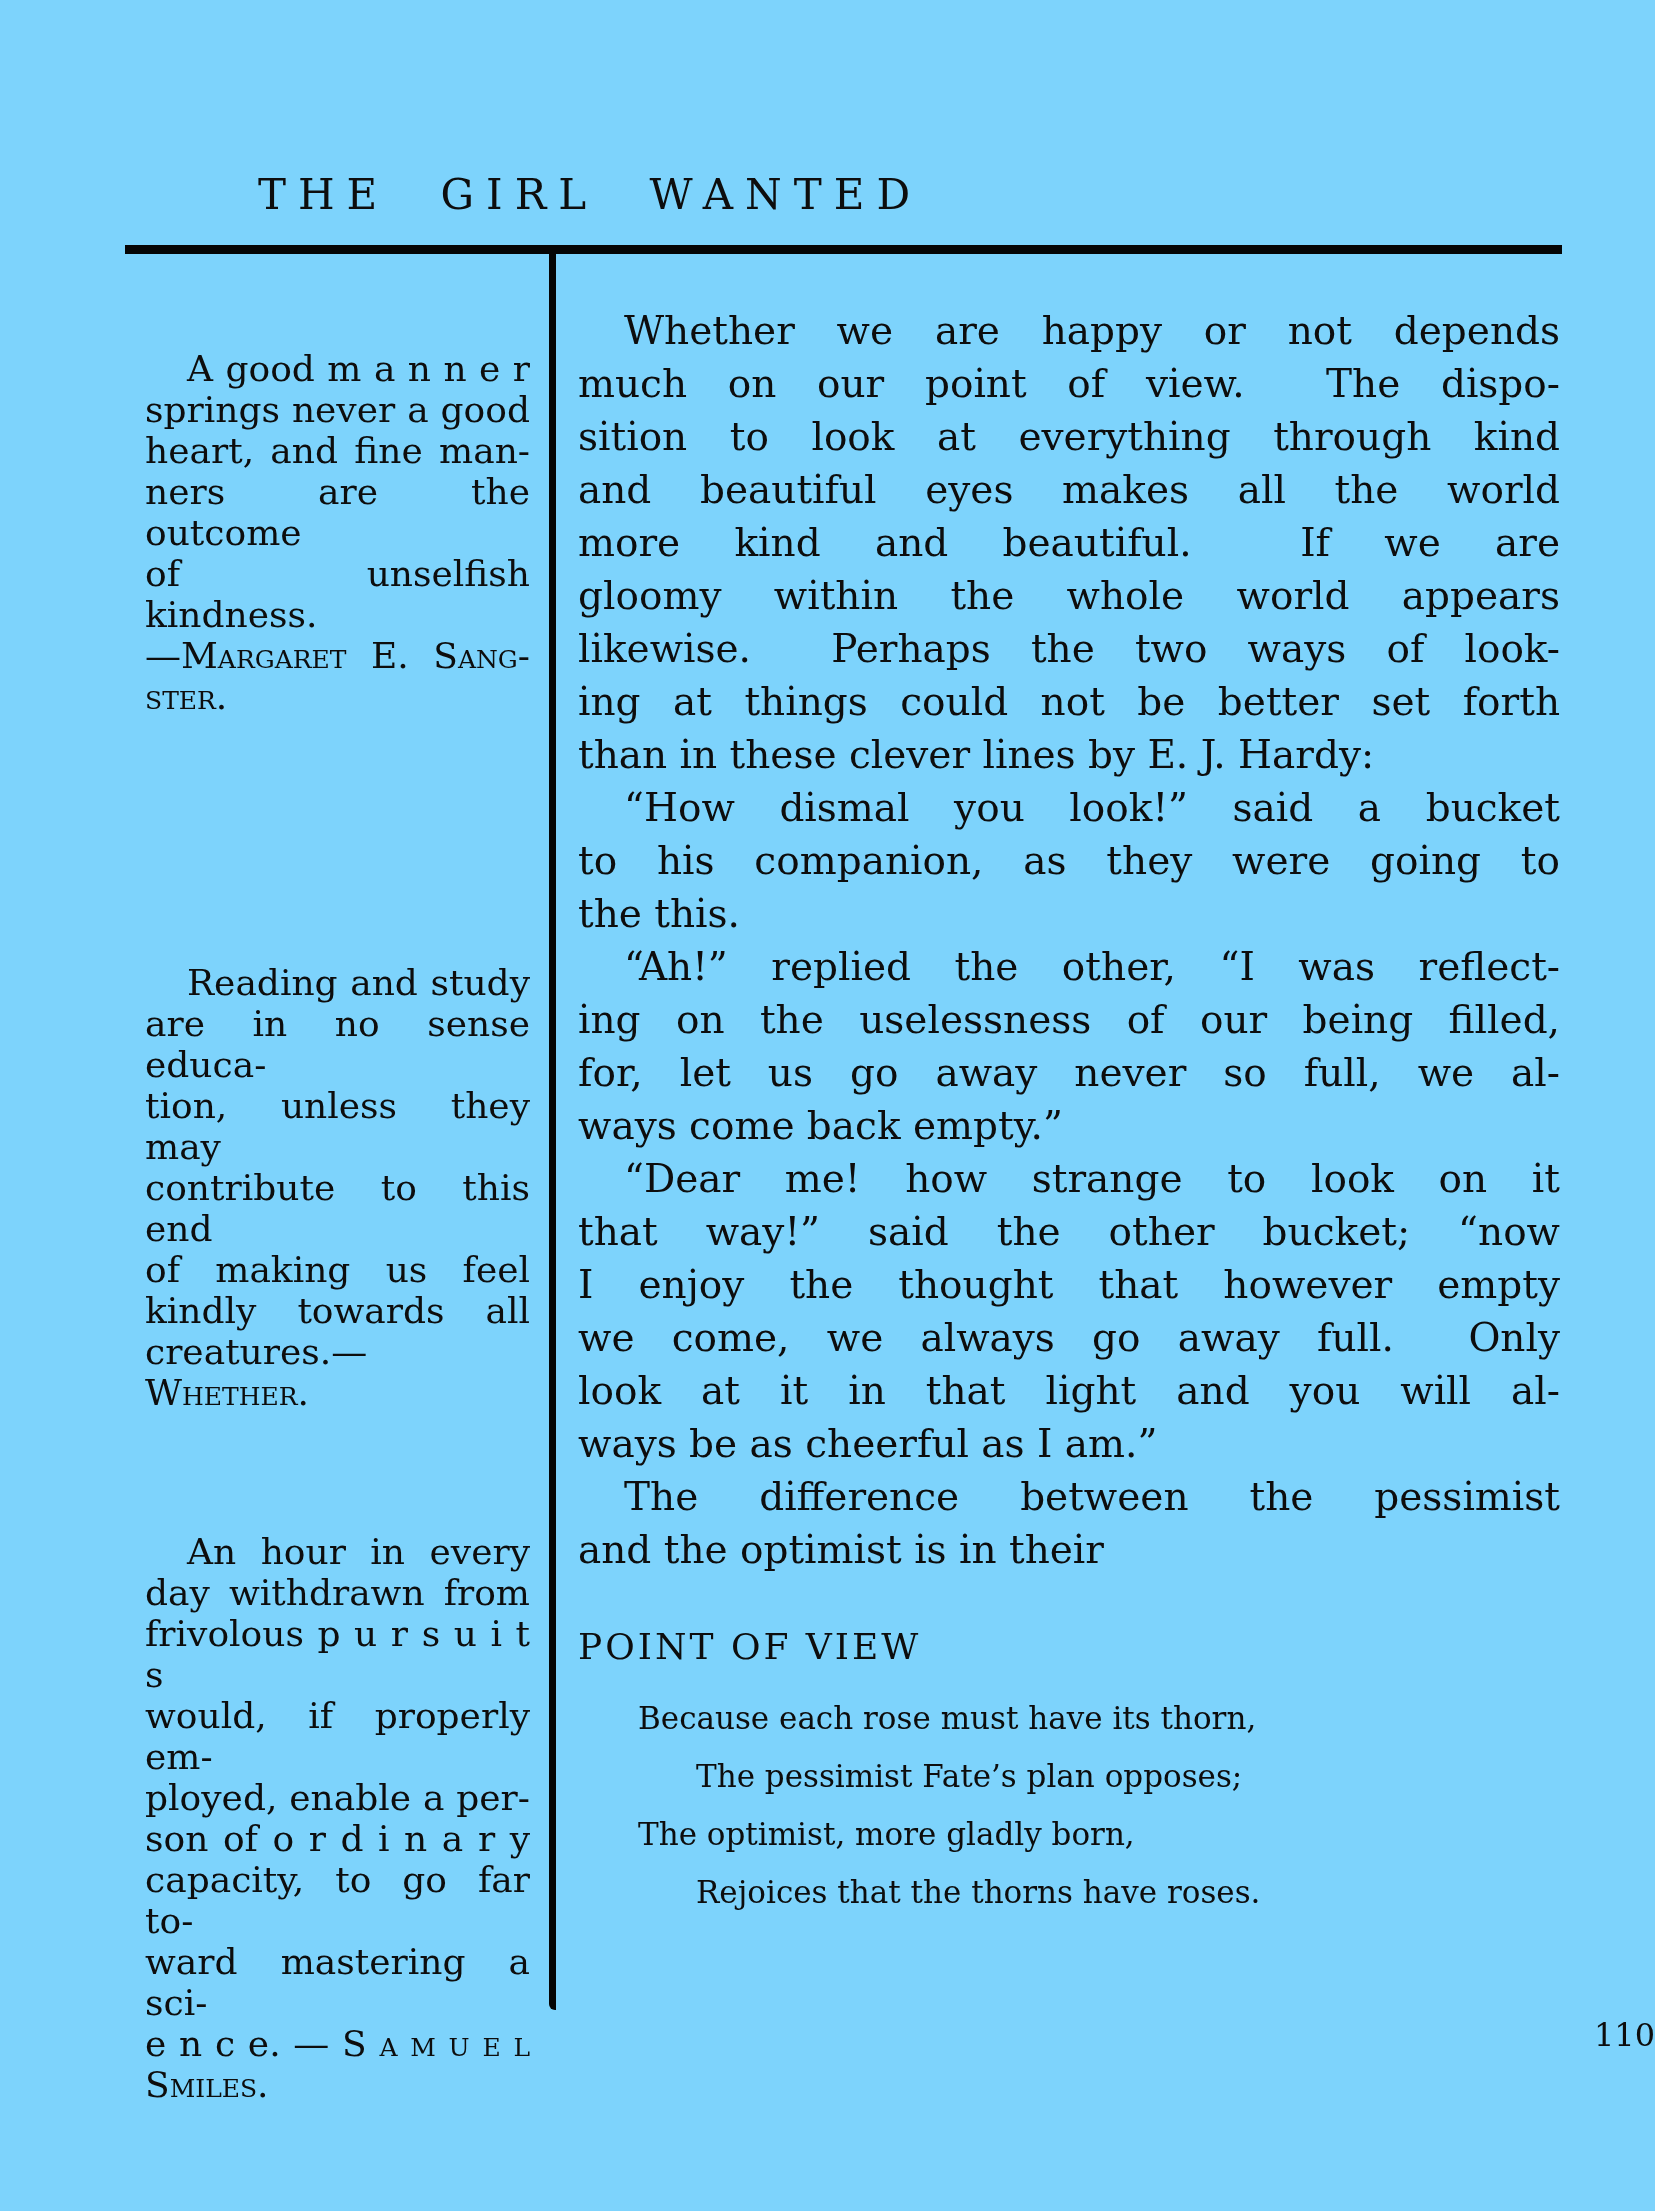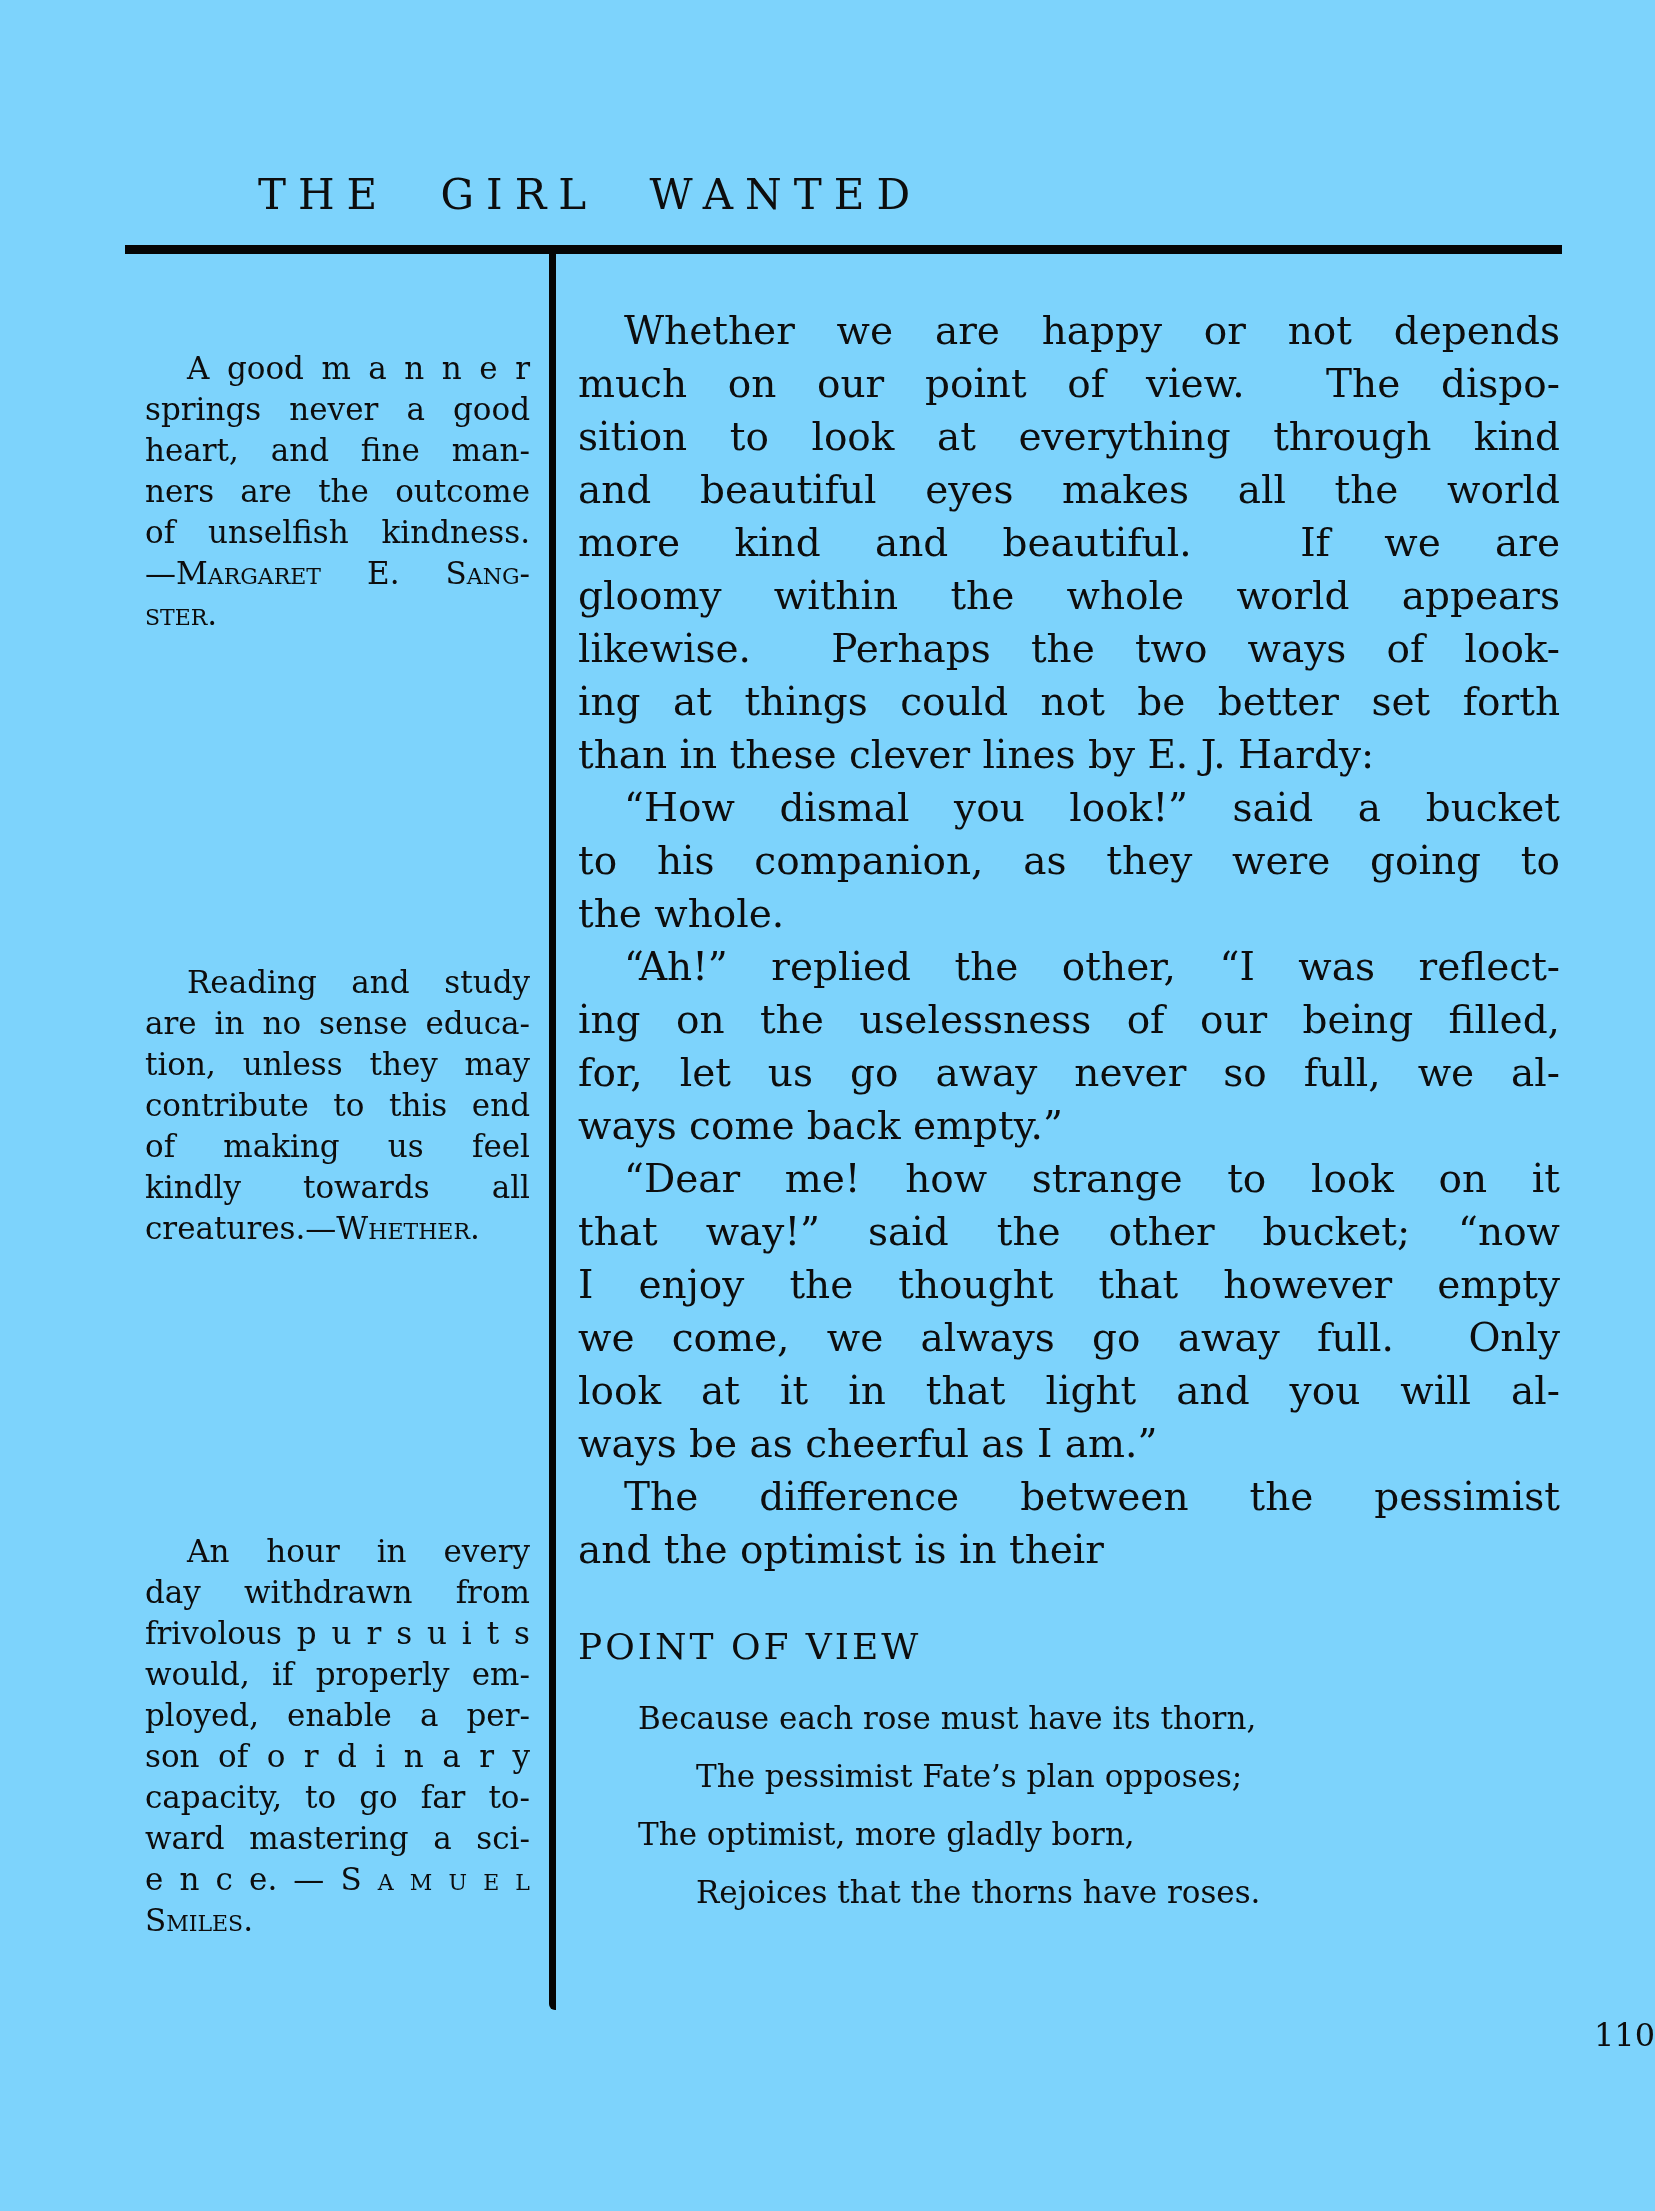--- a/index.html
+++ b/index.html
@@ -28,21 +28,21 @@
   }
   .vrule {
     position:absolute; left:549px; top:250px;
     width:7px; height:1760px; background:#050505;
     border-bottom-left-radius:6px;
   }
 
   
   .quote {
     position:absolute; left:145px; width:385px;
-    font-size:31px; line-height:41px;
+    font-size:36px; line-height:41px;
   }
   .quote-1 { top:348px; }
   .quote-2 { top:951px;margin-top:11px; }
   .quote-3 { top:1531px; }
 
   .qline {
     text-align:justify; text-align-last:justify;
     white-space:pre-wrap;
   }
   .qline.indent { text-indent:42px; }
@@ -135,21 +135,21 @@
         <div class="mline">more kind and beautiful.  If we are</div>
         <div class="mline">gloomy within the whole world appears</div>
         <div class="mline">likewise.  Perhaps the two ways of look-</div>
         <div class="mline">ing at things could not be better set forth</div>
         <div class="mline last">than in these clever lines by E. J. Hardy:</div>
       </div>
 
     <div>
         <div class="mline indent">“How dismal you look!” said a bucket</div>
         <div class="mline">to his companion, as they were going to</div>
-        <div class="mline last">the whole.</div>
+        <div class="mline last">the this.</div>
       </div>
 
     <div>
         <div class="mline indent">“Ah!” replied the other, “I was reflect-</div>
         <div class="mline">ing on the uselessness of our being filled,</div>
         <div class="mline">for, let us go away never so full, we al-</div>
         <div class="mline last">ways come back empty.”</div>
       </div>
 
     <div>

